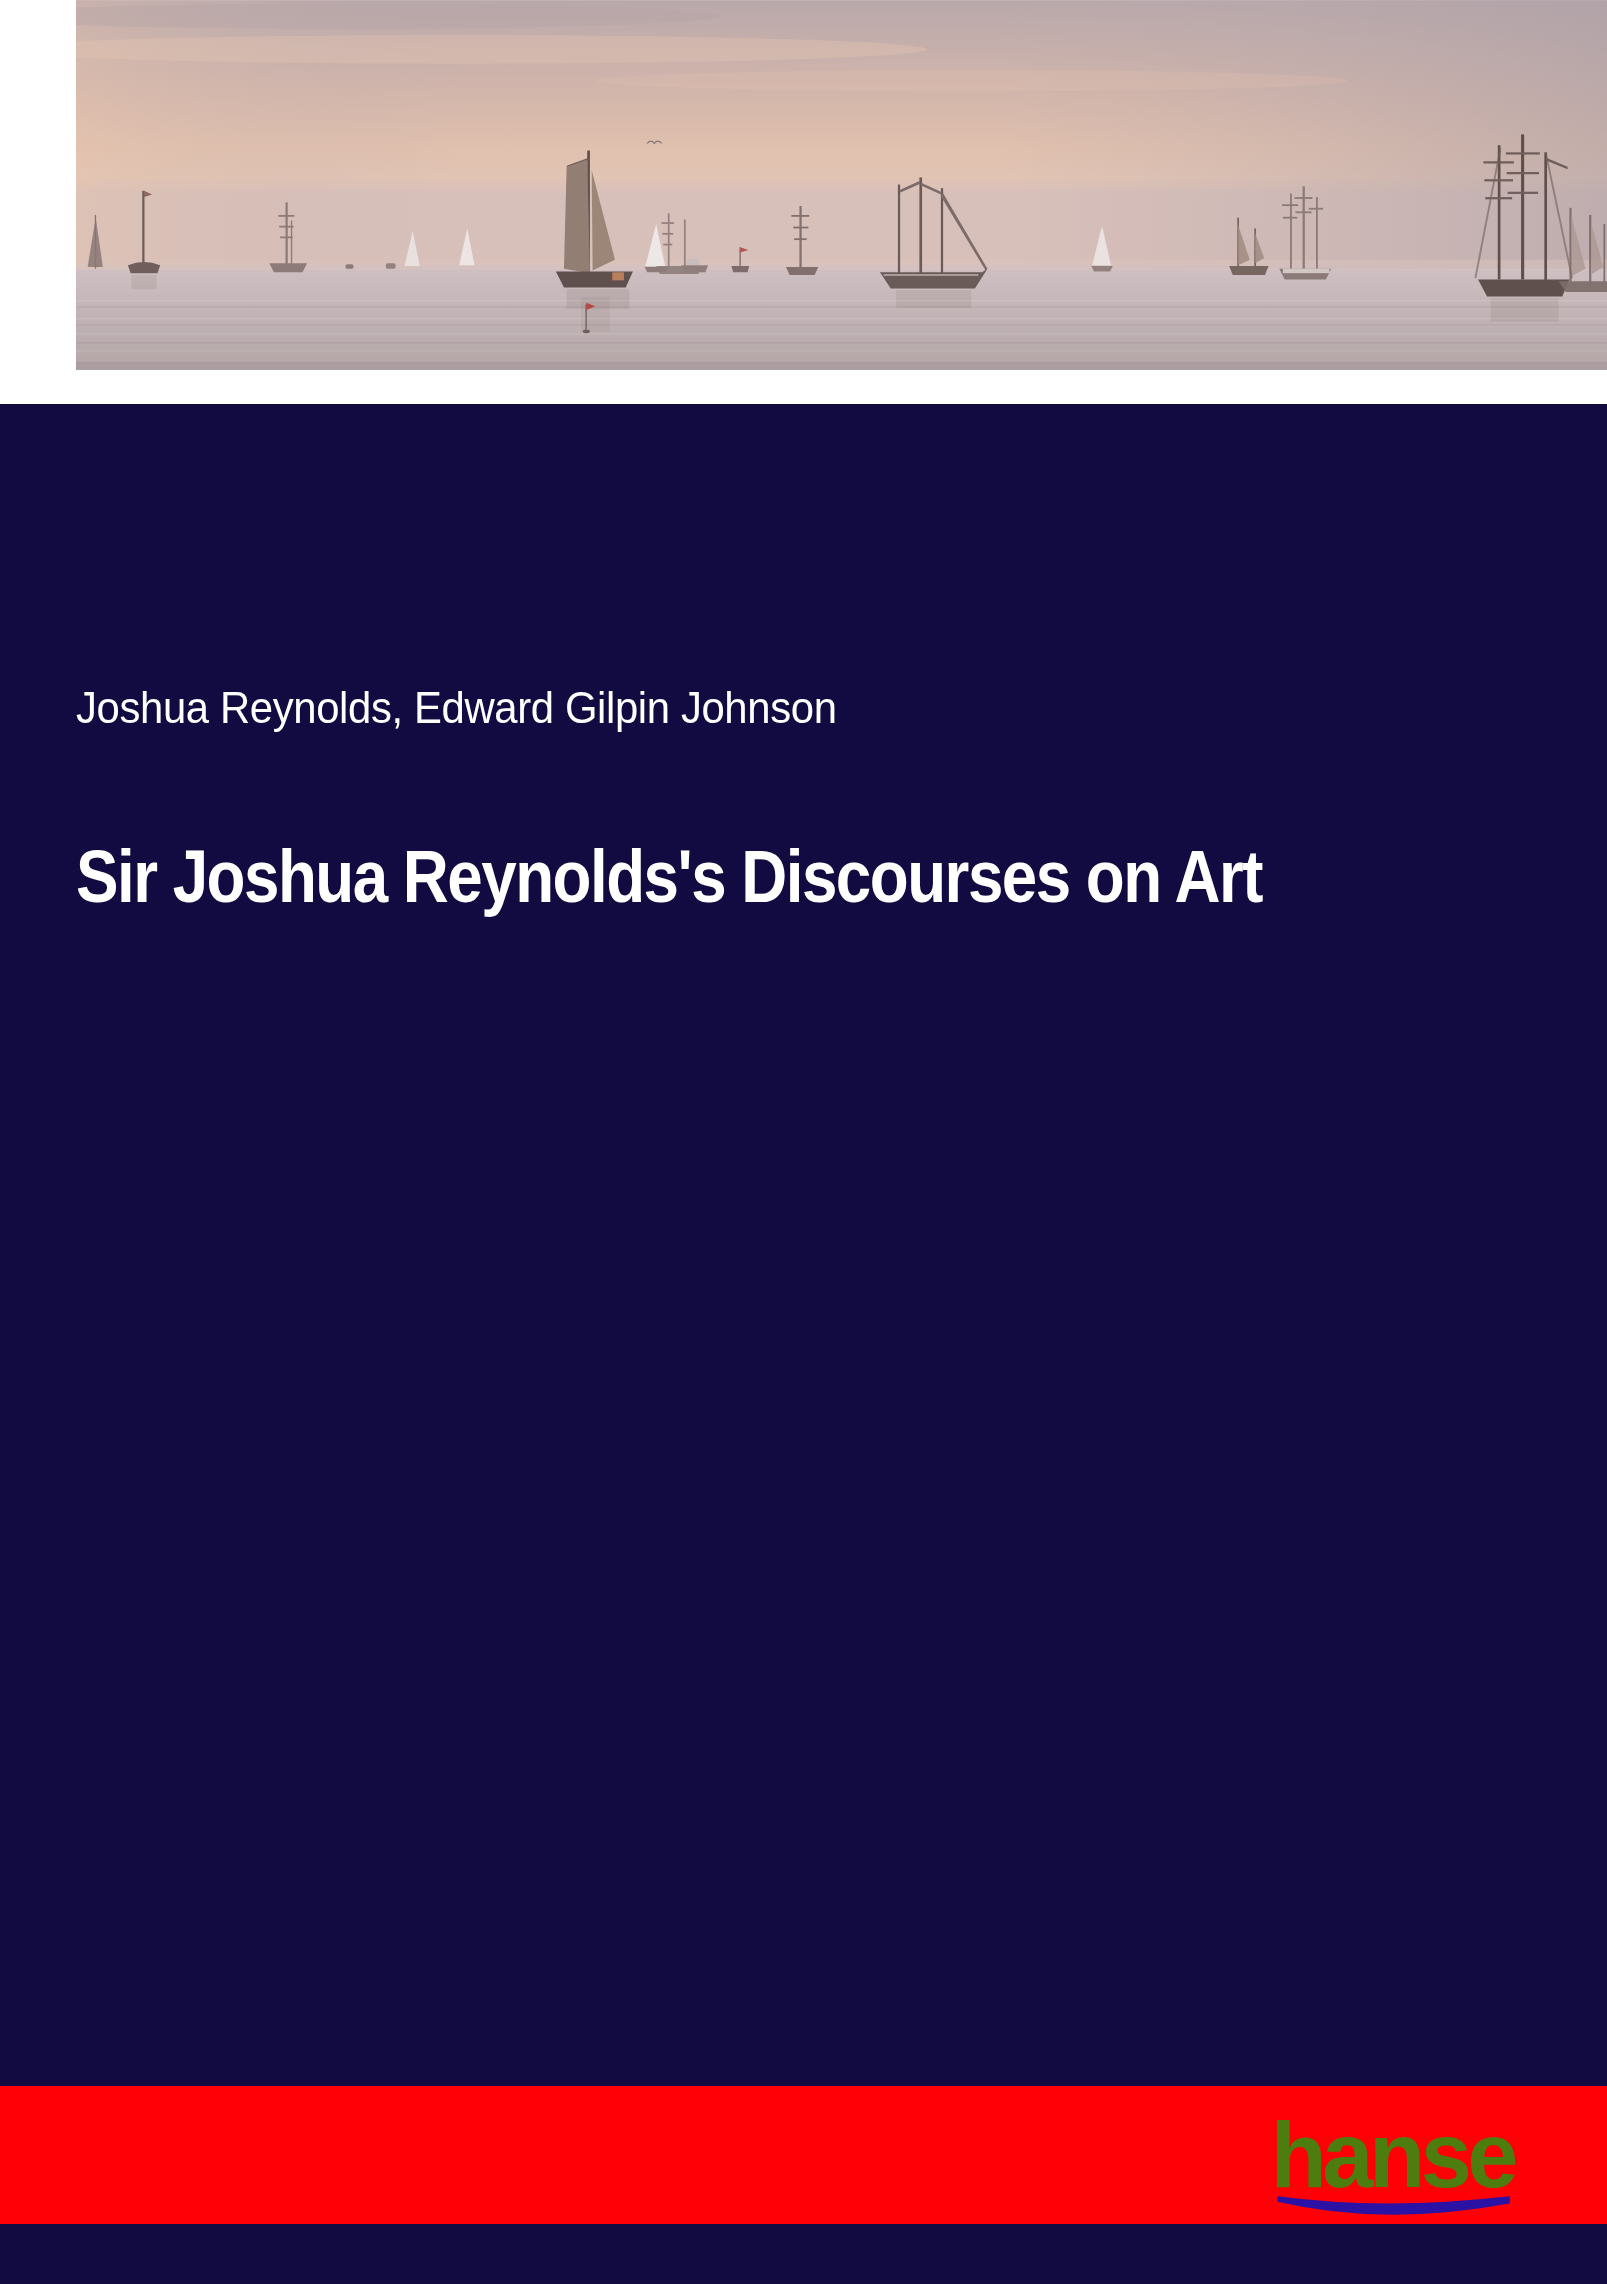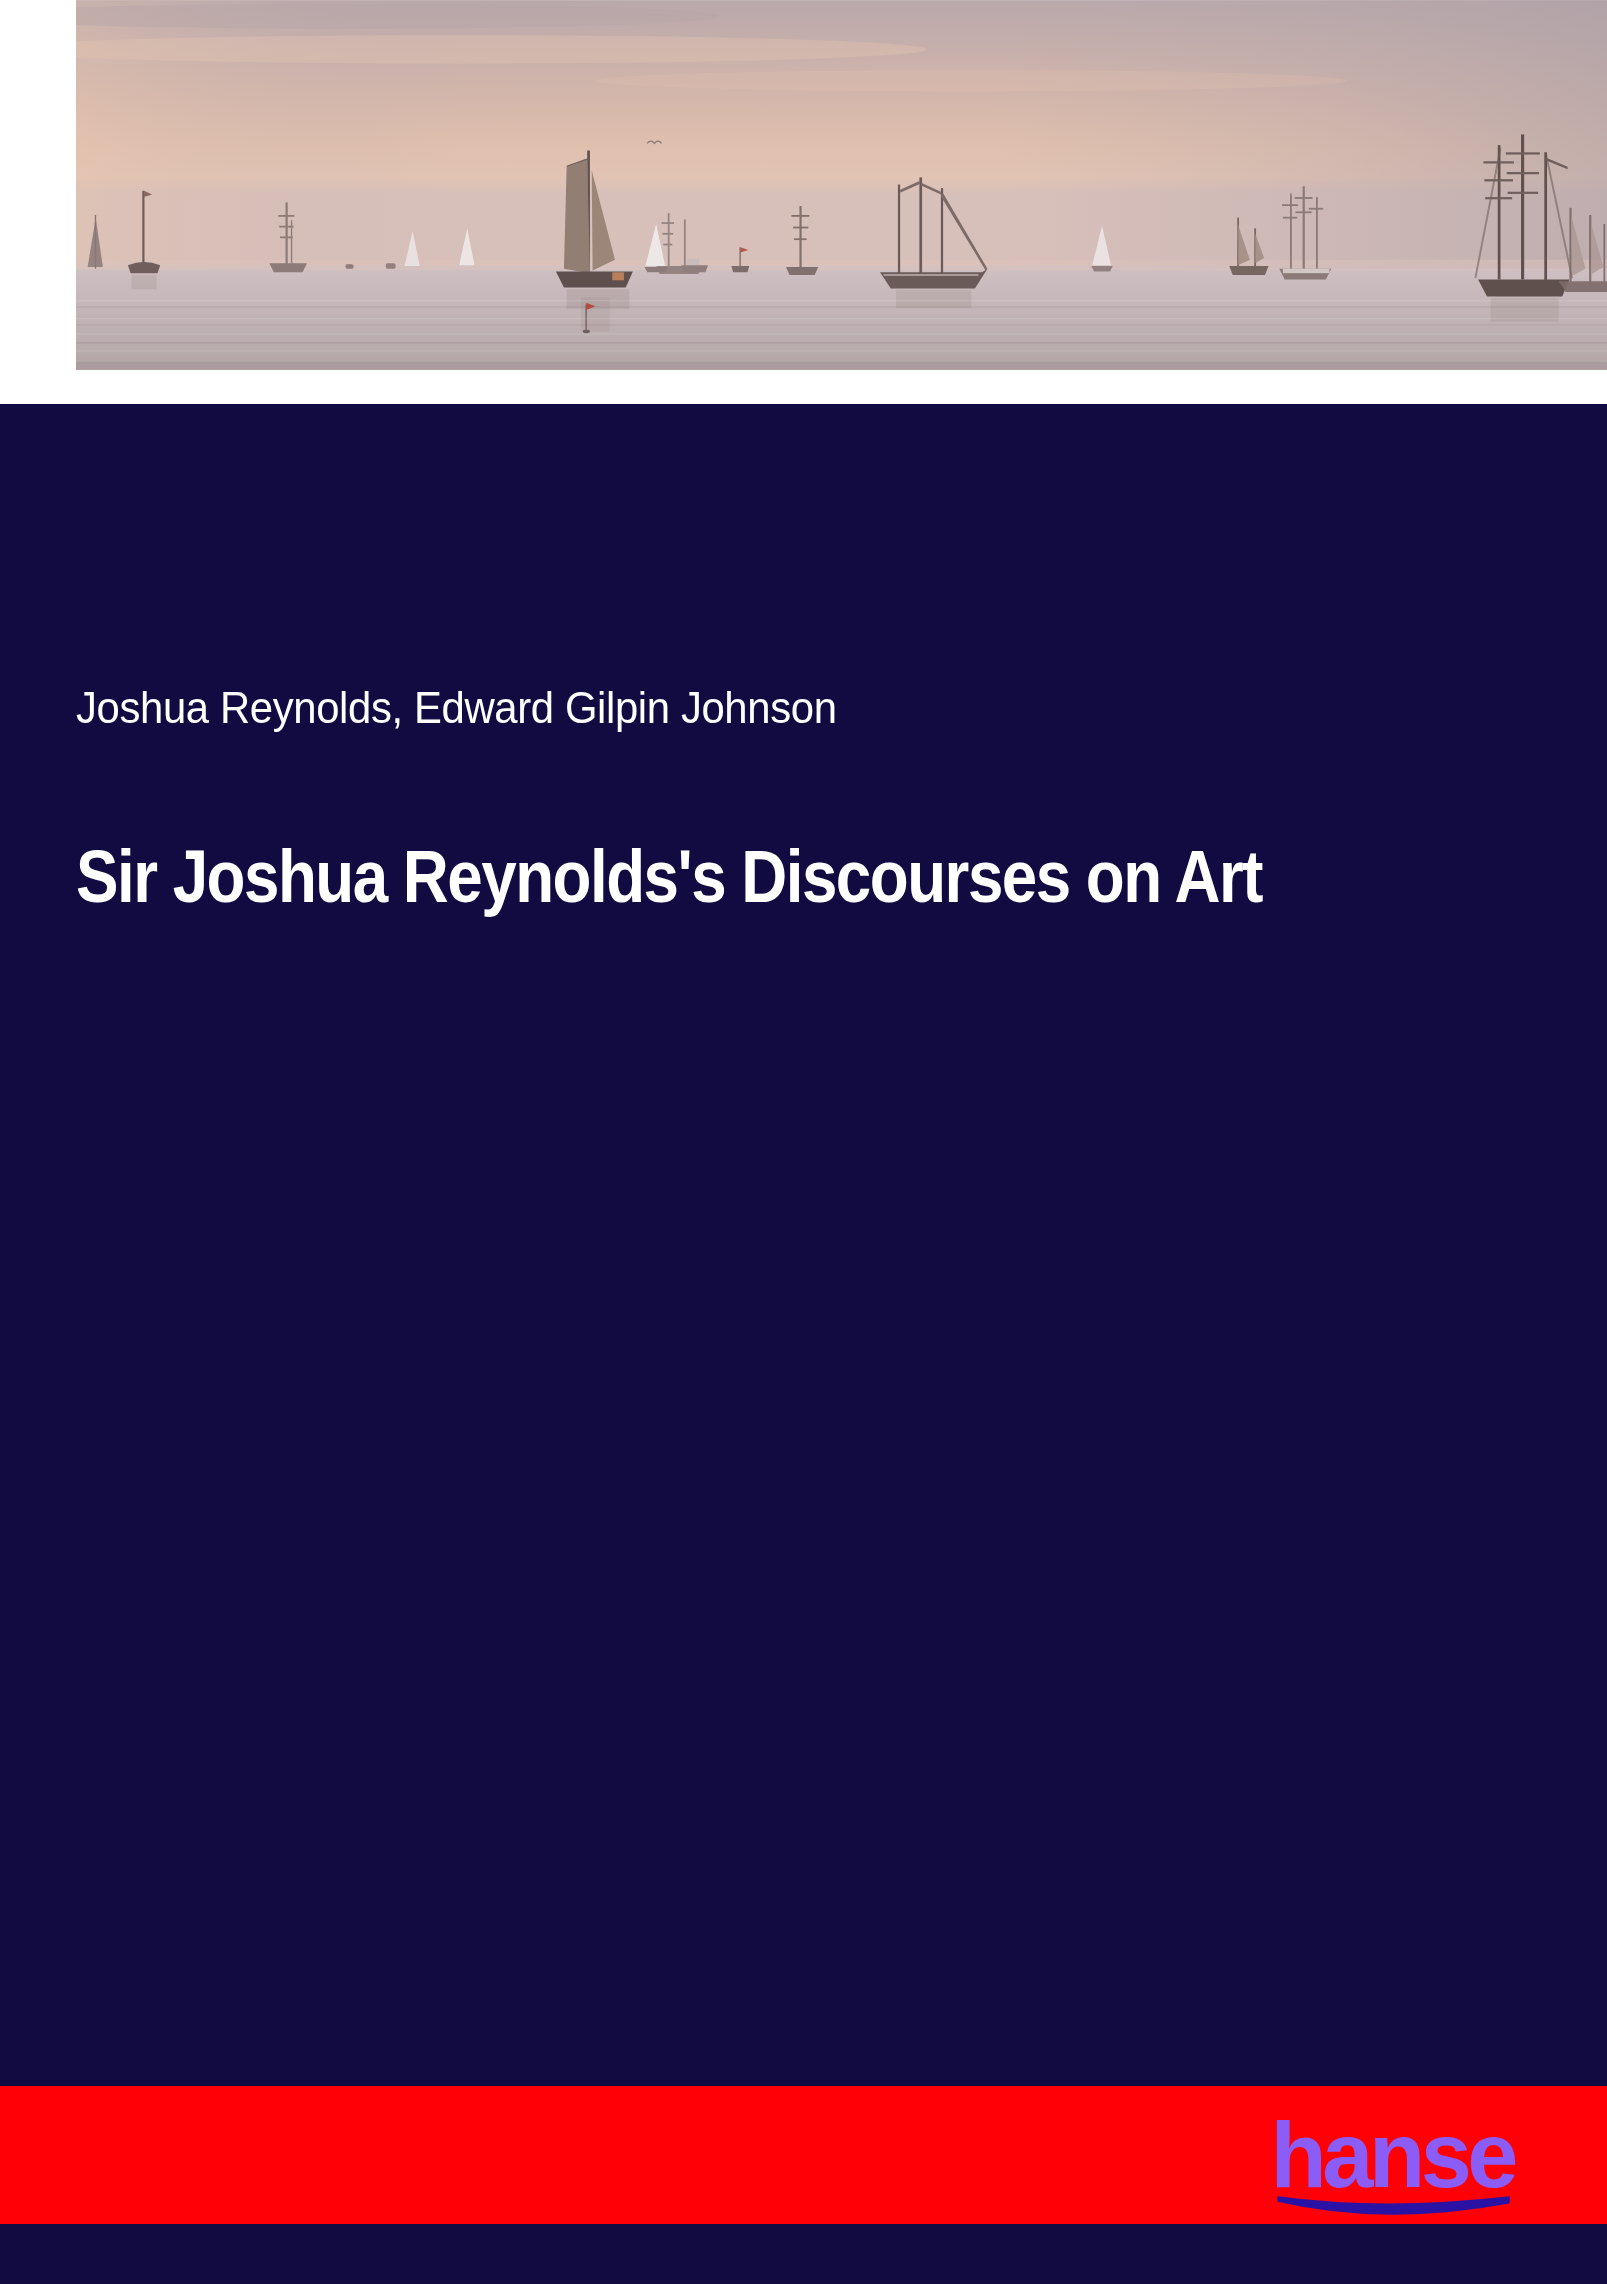--- a/index.html
+++ b/index.html
@@ -33,21 +33,21 @@
     background:#fe0005;
   }
   .navy-footer{
     position:absolute;left:0;top:2224px;width:1608px;height:61px;
     background:#110b41;
   }
   .hanse-wordmark{
     position:absolute;right:94px;top:2086px;height:138px;
     display:flex;align-items:center;
     font-size:92px;font-weight:700;letter-spacing:-4.5px;
-    color:#8b5cf6;white-space:nowrap;
+    color:#4d7c0f;white-space:nowrap;
   }
   .swoosh{
     position:absolute;left:1275px;top:2189px;width:238px;height:29px;
   }
 </style>
 </head>
 <body style="--navy: #110b41;">
 
 <div class="photo-frame" role="img" aria-label="Silhouettes of many tall sailing ships and small boats on a calm sea under a hazy pink dawn sky">
   <svg width="1531" height="370" viewBox="0 0 1710 413">

